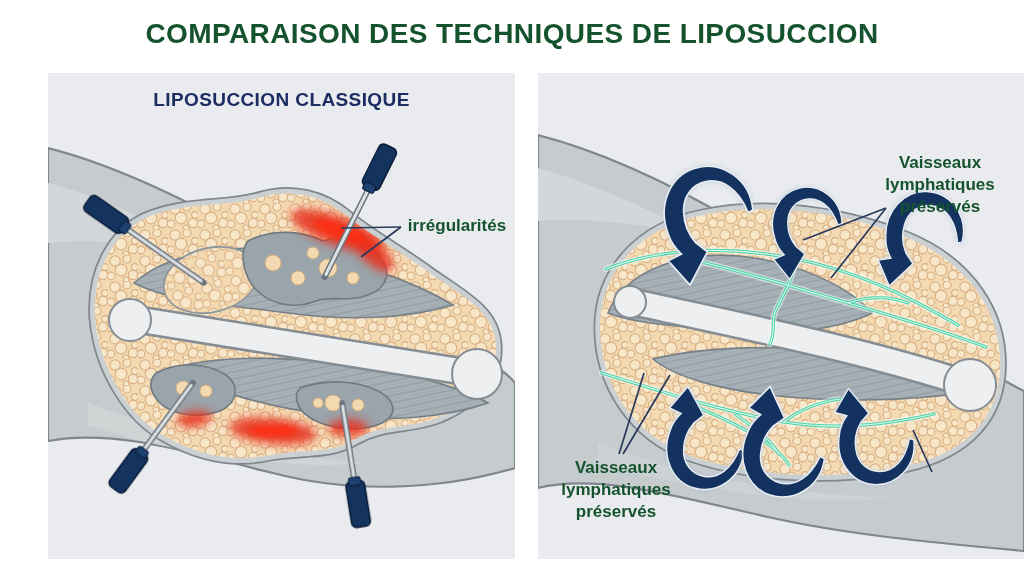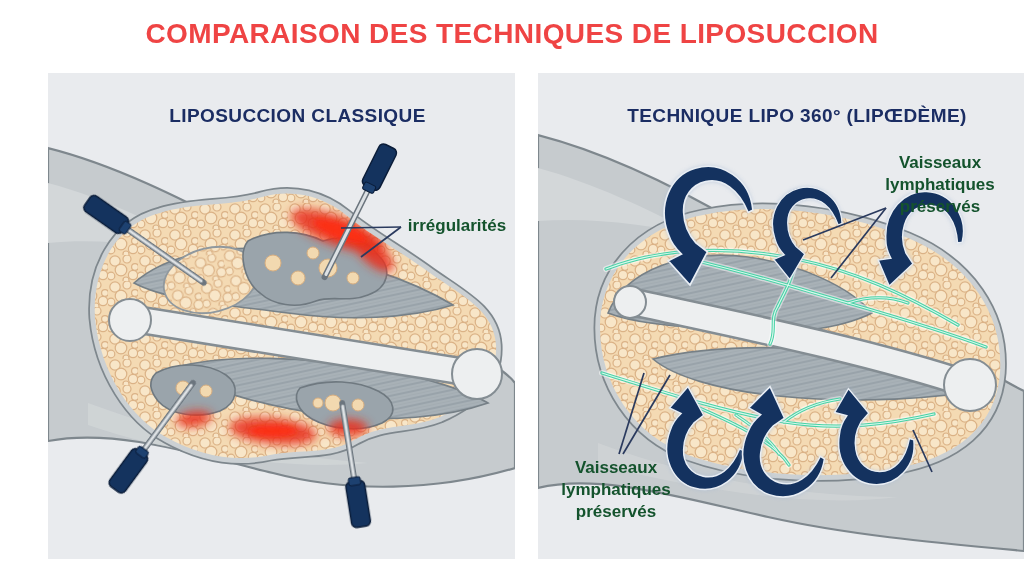--- a/index.html
+++ b/index.html
@@ -5,30 +5,30 @@
   html,body{margin:0;padding:0;}
   body{
     width:1024px;height:576px;position:relative;overflow:hidden;
     background:#ffffff;
     font-family:"Liberation Sans",sans-serif;
   }
   .main-title{
     position:absolute;left:0;top:18px;width:1024px;
     text-align:center;margin:0;
     font-size:28px;font-weight:800;letter-spacing:.4px;
-    color:#ef4444;
+    color:#14532d;
   }
   .panel{
     position:absolute;top:73px;height:486px;background:#e9ebee;overflow:hidden;
   }
   .panel.leftp{left:48px;width:467px;}
   .panel.rightp{left:538px;width:486px;}
   .panel svg{position:absolute;left:0;top:0;}
   .panel-header{
-    position:absolute;left:0;top:16px;width:100%;margin:16px;
+    position:absolute;left:0;top:16px;width:100%;margin:0;
     text-align:center;z-index:5;
     font-size:19px;font-weight:700;letter-spacing:.4px;
     color:#1b2d63;
   }
   .anno{
     position:absolute;z-index:6;
     transform:translate(-50%,-50%);
     text-align:center;
     color:#14532d;font-size:17px;font-weight:600;line-height:1.3;
   }
@@ -185,21 +185,20 @@
     <g class="ptr">
       <path d="M353,154 L293,155"></path>
       <path d="M353,154 L313,184"></path>
     </g>
   </svg>
 
   <div class="anno lp-irreg">irrégularités</div>
 </section>
 
 <section class="panel rightp">
-  <h2 class="panel-header">TECHNIQUE LIPO 360° (LIPŒDÈME)</h2>
 
   <svg width="486" height="486" viewBox="0 0 486 486">
     <defs>
       <pattern id="fatR" width="30" height="26" patternUnits="userSpaceOnUse">
         <rect width="30" height="26" fill="#f4dab3"></rect>
         <g fill="#f8e6c8" stroke="#dbb286" stroke-width="1.2">
           <circle cx="7" cy="6" r="5.2"></circle>
             <circle cx="19" cy="4" r="4"></circle>
           <circle cx="27" cy="12" r="3.4"></circle>
             <circle cx="13" cy="15" r="5.8"></circle>

